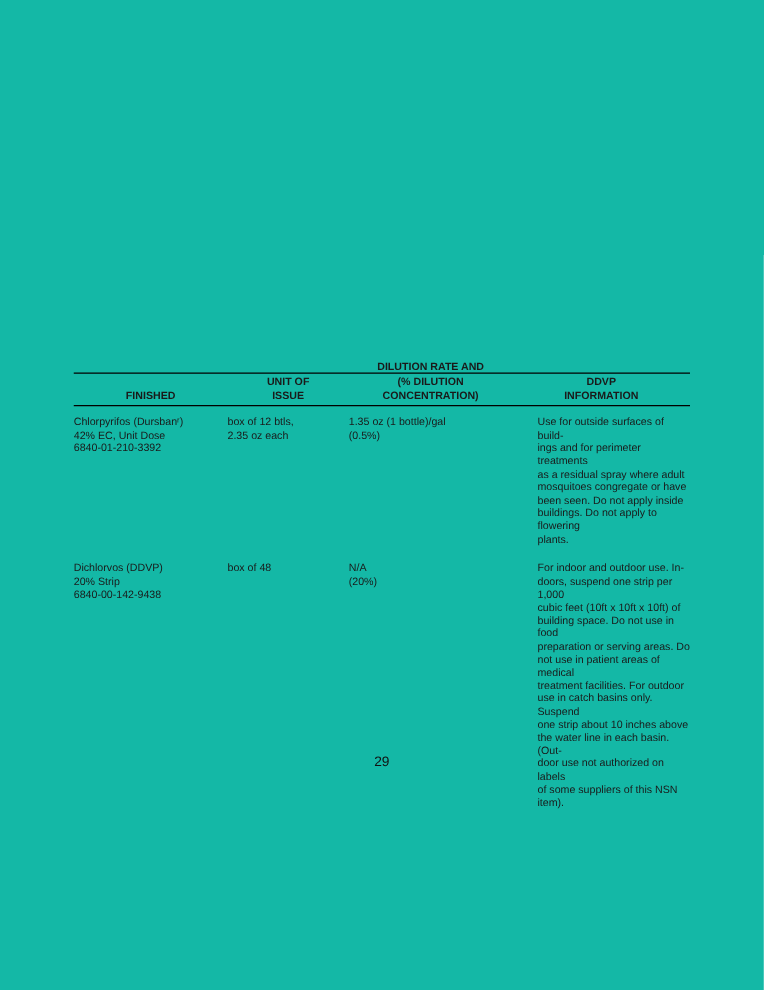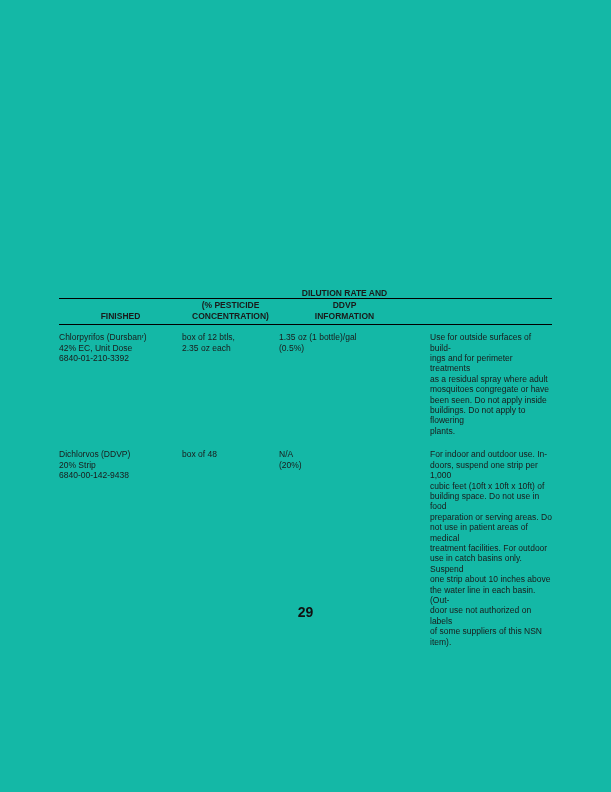--- a/index.html
+++ b/index.html
@@ -61,22 +61,22 @@
   .body-row .cell:last-child {
     padding-right: 0;
     margin-left: 20px;
   }
   .page-number {
     position: absolute;
     left: 0;
     right: 0;
     top: 604px;
     text-align: center;
-    font-weight: bold;
-    font-size: 14px;
+    font-weight: normal;
+    font-size: 11px;
     color: #111;
   }
 </style>
 </head>
 <body>
 
 <div class="page">
 
   <div class="table-wrap">
 
@@ -84,21 +84,23 @@
       <div class="cell"></div>
       <div class="cell"></div>
       <div class="cell">DILUTION RATE AND</div>
       <div class="cell"></div>
     </div>
 
     <div class="rule"></div>
 
     <div class="grid header-row">
       <div class="cell">FINISHED</div>
-      <div class="cell">(% PESTICIDE
+      <div class="cell">UNIT OF
+ISSUE</div>
+      <div class="cell">(% DILUTION
 CONCENTRATION)</div>
       <div class="cell">DDVP
 INFORMATION</div>
     </div>
 
     <div class="rule"></div>
 
     <div class="grid body-row">
       <div class="cell">Chlorpyrifos (Dursbanʳ)
 42% EC, Unit Dose

